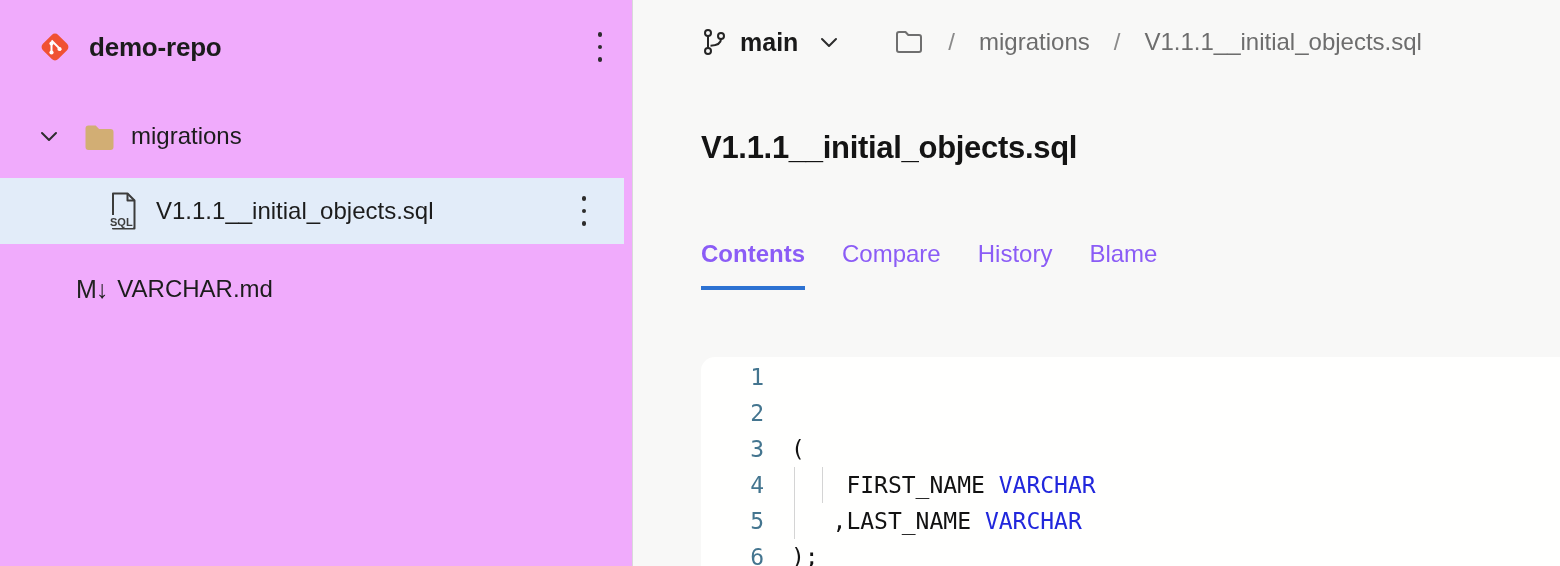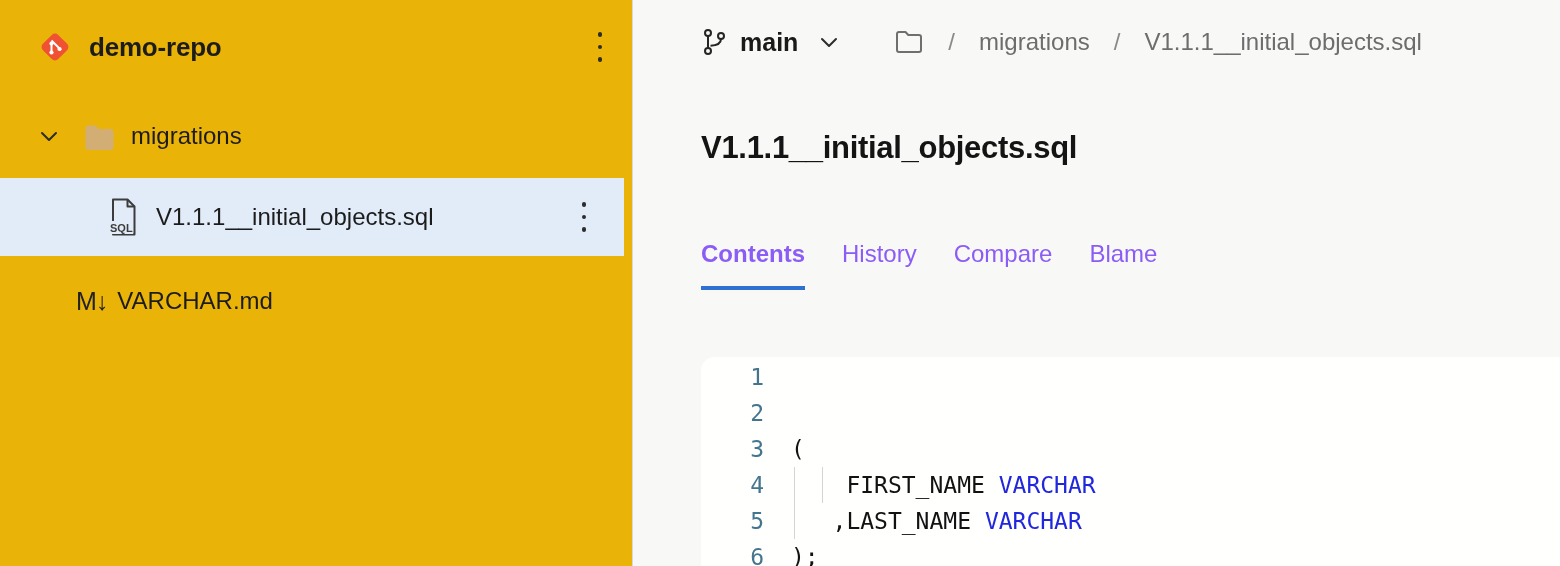--- a/index.html
+++ b/index.html
@@ -7,21 +7,21 @@
   body {
     font-family:"Liberation Sans","DejaVu Sans",sans-serif;
     background:#f8f8f7;
     color:#1d1d1d;
     position:relative;
   }
 
   
   .sidebar {
     position:absolute; left:0; top:0; bottom:0; width:633px;
-    background:#eab308;
+    background:#f0abfc;
     border-right:1px solid #d9d9d9;
     text-align:right;
   }
   .repo-header {
     display:flex; align-items:center; height:94px;
     padding:0 24px 0 38px;
   }
   .repo-title {
     margin-left:17px; font-size:26px; font-weight:600; color:#1c1c1c;
     letter-spacing:-0.2px;
@@ -29,21 +29,21 @@
   .kebab {
     margin-left:auto; display:flex; flex-direction:column; align-items:center;
     gap:8px; padding:6px; cursor:pointer; background:none; border:none;
   }
   .kebab i { width:4.5px; height:4.5px; border-radius:50%; background:#2c2c2c; display:block; }
 
   .tree-row { display:flex; align-items:center; }
   .row-folder { height:84px; padding-left:36px; }
   .row-folder .label { margin-left:16px; }
   .row-file {
-    height:78px; padding-left:108px; margin-right:8px;
+    height:66px; padding-left:108px; margin-right:8px;
     background:#e2ecf9;
   }
   .row-file .label { margin-left:17px; }
   .row-file .kebab { margin-right:32px; }
   .row-readme { height:90px; padding-left:76px; }
   .row-readme .label { margin-left:10px; }
   .tree-row .label { font-size:24px; color:#1c1c1c; }
 
   .chev { stroke:#2d2d2d; stroke-width:2; fill:none; stroke-linecap:round; stroke-linejoin:round; }
   .md-icon {
@@ -196,22 +196,22 @@
       <span class="crumb">migrations</span>
       <span class="crumb-sep">/</span>
       <span class="crumb">V1.1.1__initial_objects.sql</span>
     </div>
   </div>
 
   <div class="page-title">V1.1.1__initial_objects.sql</div>
 
   <div class="tabs">
     <button class="tab active">Contents</button>
+    <button class="tab">Compare</button>
     <button class="tab">History</button>
-    <button class="tab">Compare</button>
     <button class="tab">Blame</button>
   </div>
 
   <div class="code-panel">
       <div class="code-line">
         <span class="gutter">1</span>
       </div>
       <div class="code-line">
         <span class="gutter">2</span>
       </div>

